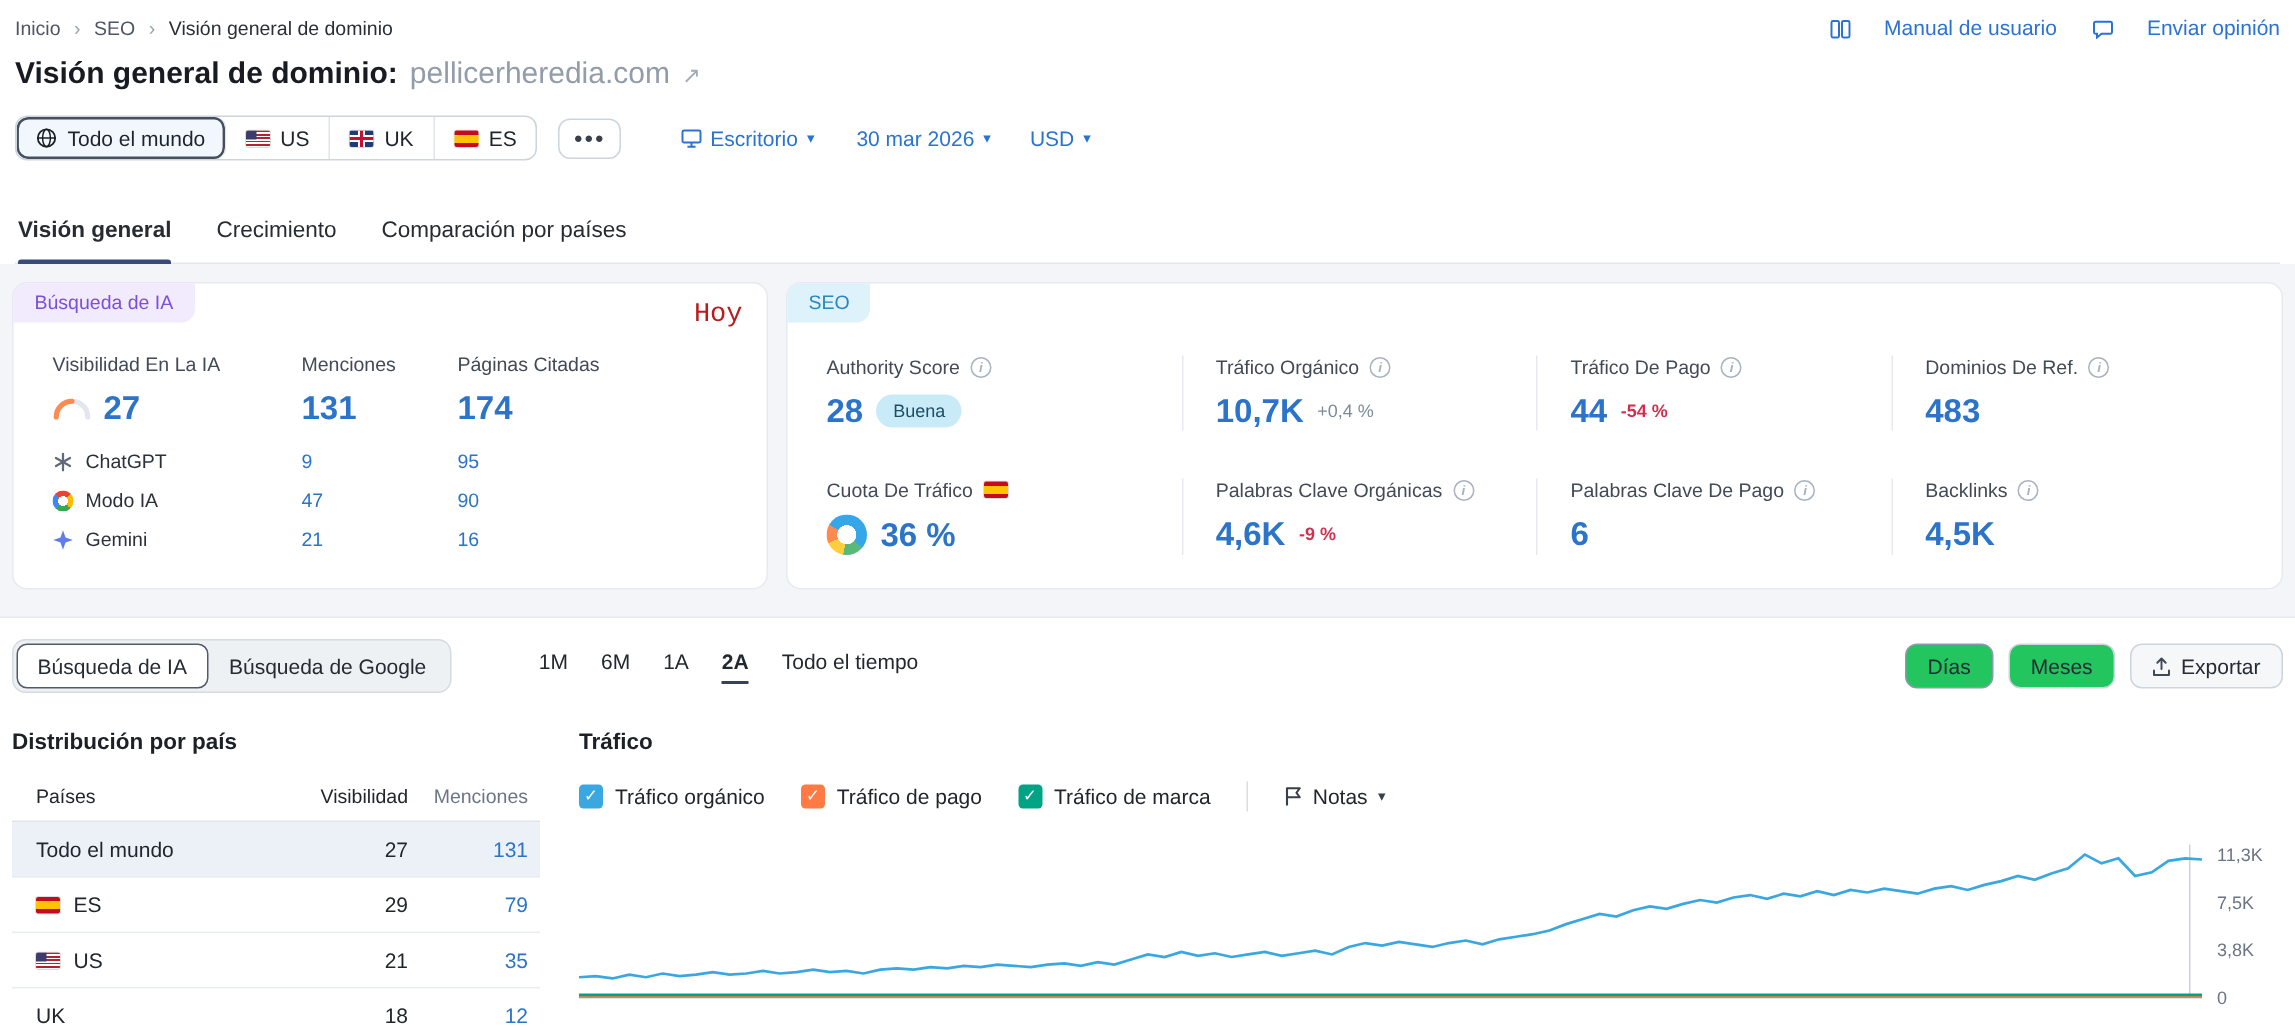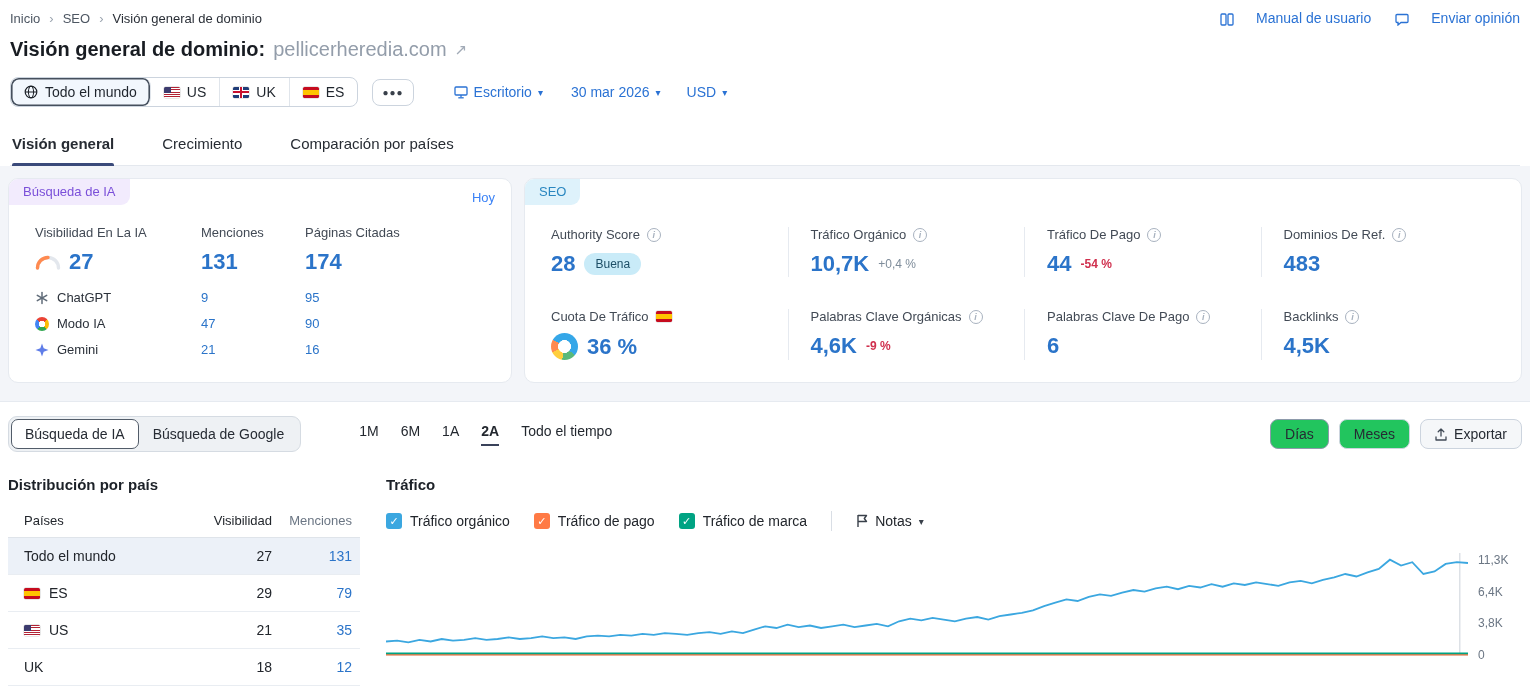--- a/index.html
+++ b/index.html
@@ -44,35 +44,35 @@
   .flag-us { background-color:#fff;
              background-image:linear-gradient(#3c3b6e,#3c3b6e),repeating-linear-gradient(180deg,#b22234 0 1.1px,#fff 1.1px 2.3px);
              background-size:7px 6px,auto; background-repeat:no-repeat,repeat; }
   .flag-uk { background-color:#1f3c78;
              background-image:
                linear-gradient(180deg,transparent calc(50% - 1px),#c8102e calc(50% - 1px) calc(50% + 1px),transparent 0),
                linear-gradient(90deg,transparent calc(50% - 1px),#c8102e calc(50% - 1px) calc(50% + 1px),transparent 0),
                linear-gradient(180deg,transparent calc(50% - 2.4px),#fff calc(50% - 2.4px) calc(50% + 2.4px),transparent 0),
                linear-gradient(90deg,transparent calc(50% - 2.4px),#fff calc(50% - 2.4px) calc(50% + 2.4px),transparent 0); }
 
-  .tabs { display:flex; gap:48px; margin-top:22px; border-bottom:1px solid #e4e8ee; padding:0 2px; }
+  .tabs { display:flex; gap:30px; margin-top:32px; border-bottom:1px solid #e4e8ee; padding:0 2px; }
   .tab { padding:6px 0 13px 0; font-size:15px; color:#272c33; cursor:pointer; position:relative; }
   .tab.active { font-weight:bold; }
   .tab.active::after { content:""; position:absolute; left:0; right:0; bottom:-1px; height:3px;
                        background:#3a4a7a; border-radius:2px 2px 0 0; }
 
   
   .cards-band { background:#f3f5f9; padding:12px 8px 18px 8px; display:flex; gap:12px; border-bottom:1px solid #e6eaf0; }
   .card { background:#fff; border:1px solid #e6eaf0; border-radius:10px; position:relative; }
   .ai-card { width:504px; flex:none; }
   .seo-card { flex:1; }
   .card-badge { position:absolute; top:0; left:0; font-size:13px; padding:5px 14px 6px 14px; border-radius:9px 0 9px 0; }
   .ai-badge { color:#7a4fd9; background:#f2ebfd; }
   .seo-badge { color:#2a87c0; background:#def2fb; }
-  .hoy { position:absolute; top:11px; right:16px; color:#3b82f6; font-size:13px; }
+  .hoy { position:absolute; top:11px; right:16px; color:#b91c1c; font-size:18px;font-family:Liberation Mono, monospace; }
 
   .ai-body { padding:46px 20px 18px 26px; }
   .ai-cols, .ai-row { display:grid; grid-template-columns:166px 104px 1fr; align-items:center; }
   .ai-col-label { font-size:13px; color:#424a55; }
   .ai-value { font-size:22px; font-weight:bold; color:#2b74c9; margin-top:9px; display:flex; align-items:center; gap:8px; }
   .ai-rows { margin-top:15px; display:flex; flex-direction:column; gap:11px; }
   .ai-row { font-size:13px; }
   .ai-row-label { display:flex; gap:8px; align-items:center; color:#2b313a; }
   .ai-num { color:#2b74c9; }
   .g-icon { width:14px; height:14px; border-radius:50%; flex:none; display:inline-block;
@@ -467,21 +467,21 @@
               <line x1="0" y1="110.5" x2="1060" y2="110.5" stroke="#dfe4ea" stroke-width="1"></line>
               <line x1="1052" y1="8" x2="1052" y2="110" stroke="#cdd3db" stroke-width="1"></line>
               <polyline id="series-1" fill="none" stroke-width="1.8" points="0.0,109.5 1060.0,109.5" stroke="#ff7a45"></polyline>
               <polyline id="series-2" fill="none" stroke-width="1.8" points="0.0,108.3 1060.0,108.3" stroke="#00a383"></polyline>
               <polyline id="series-0" fill="none" stroke-width="1.8" points="0.0,96.5 10.9,95.7 21.9,97.3 32.8,94.8 43.7,96.5 54.6,94.0 65.6,95.7 76.5,94.8 87.4,93.1 98.4,94.8 109.3,94.0 120.2,92.3 131.1,94.0 142.1,93.1 153.0,91.4 163.9,93.1 174.8,92.3 185.8,94.0 196.7,91.4 207.6,90.6 218.6,91.4 229.5,89.8 240.4,90.6 251.3,88.9 262.3,89.8 273.2,88.1 284.1,88.9 295.1,89.8 306.0,88.1 316.9,87.2 327.8,88.9 338.8,86.4 349.7,88.1 360.6,84.7 371.5,81.3 382.5,83.0 393.4,79.6 404.3,82.2 415.3,80.5 426.2,83.0 437.1,81.3 448.0,79.6 459.0,82.2 469.9,80.5 480.8,78.8 491.8,81.3 502.7,76.3 513.6,73.7 524.5,75.4 535.5,72.9 546.4,74.6 557.3,76.3 568.2,73.7 579.2,72.0 590.1,74.6 601.0,71.2 612.0,69.5 622.9,67.8 633.8,65.3 644.7,61.1 655.7,57.7 666.6,54.3 677.5,56.0 688.5,51.8 699.4,49.3 710.3,50.9 721.2,47.6 732.2,45.0 743.1,46.7 754.0,43.3 764.9,41.7 775.9,44.2 786.8,40.8 797.7,42.5 808.7,39.1 819.6,41.7 830.5,38.3 841.4,40.0 852.4,37.4 863.3,39.1 874.2,40.8 885.2,37.4 896.1,35.8 907.0,38.3 917.9,34.9 928.9,32.4 939.8,29.0 950.7,31.5 961.6,27.3 972.6,23.9 983.5,14.7 994.4,20.6 1005.4,17.2 1016.3,29.0 1027.2,26.5 1038.1,18.9 1049.1,17.2 1060.0,18.0" stroke="#3ba7e0"></polyline>
             </svg>
 
           </div>
           <div class="y-axis">
               <div class="ytick" style="top: 7.65625px;">11,3K</div>
-              <div class="ytick" style="top: 39.7188px;">6,4K</div>
+              <div class="ytick" style="top: 39.7188px;">7,5K</div>
               <div class="ytick" style="top: 70.9375px;">3,8K</div>
               <div class="ytick" style="top: 103px;">0</div>
             </div>
         </div>
       </div>
     </div>
   </div>
 </div>
 
 </body></html>

